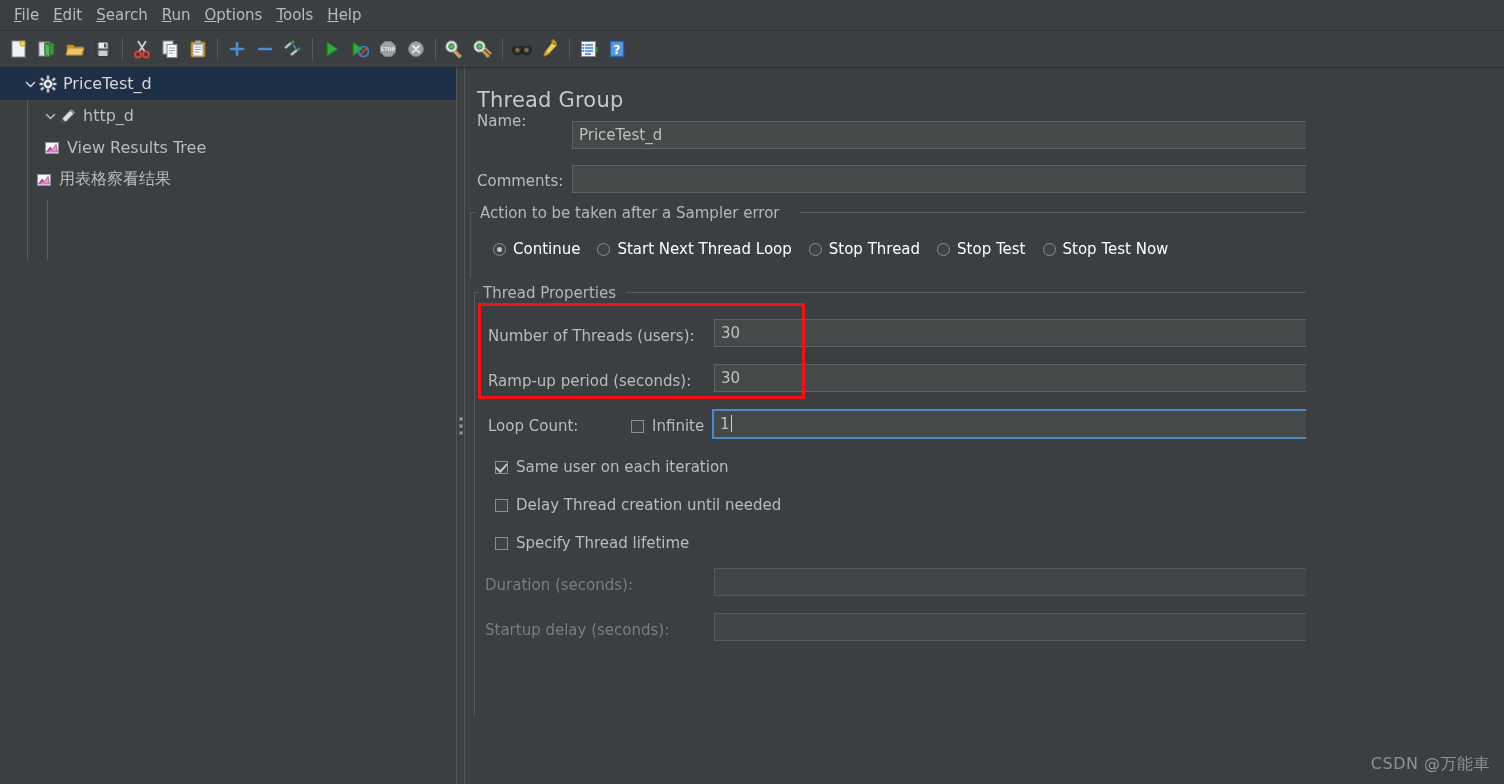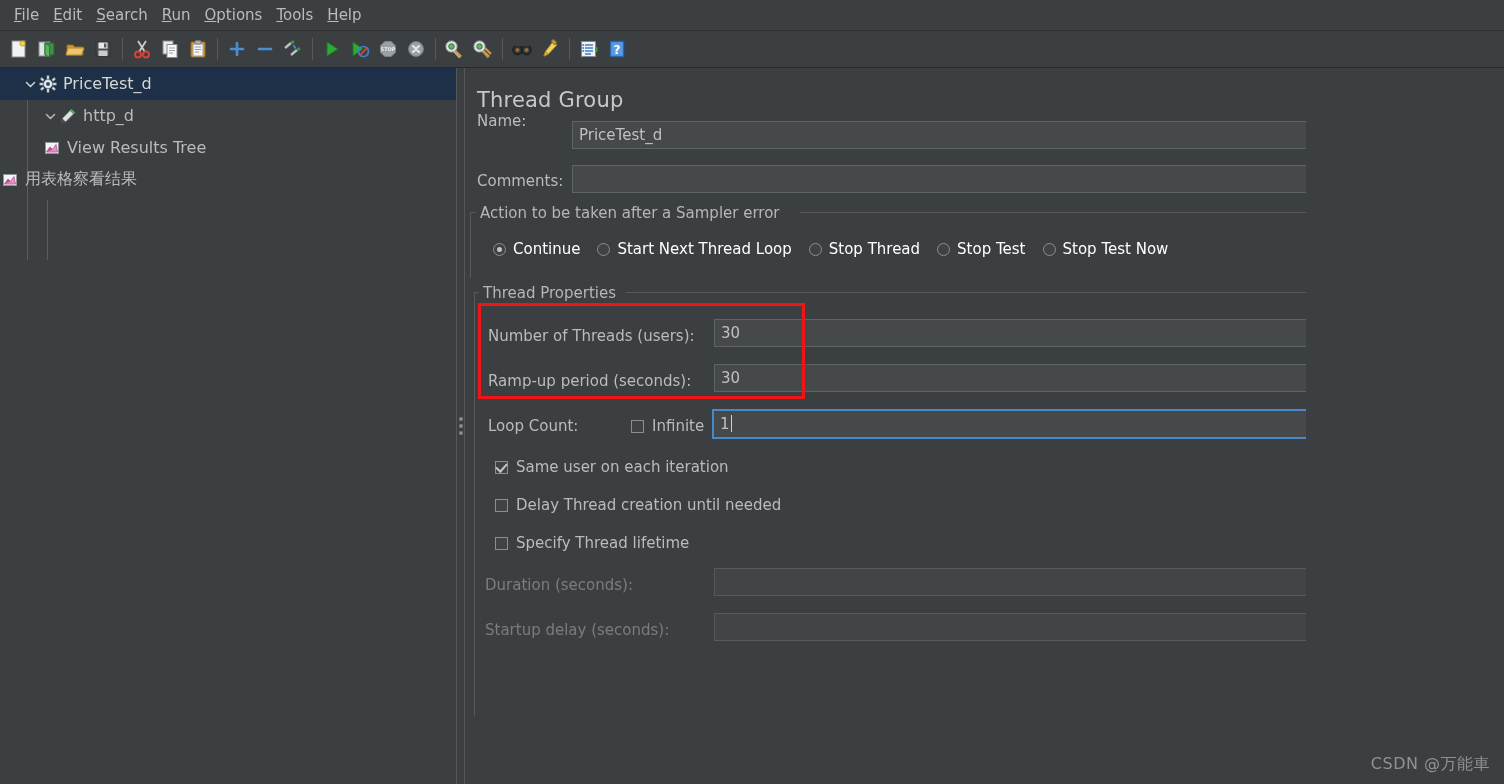--- a/index.html
+++ b/index.html
@@ -401,21 +401,21 @@
       <span class="ticon" style="margin-left:0;">
         <svg width="18" height="18" viewBox="0 0 18 18">
           <rect x="2.5" y="3.5" width="13" height="11" fill="#f2f4f5" stroke="#8f9497" stroke-width=".9"></rect>
           <path d="M3.5 13 L7 8 L9.5 10.5 L13 5.5 L14.5 13 Z" fill="#e491c6" stroke="#b8559a" stroke-width=".8"></path>
           <path d="M3.5 13 L7 8 L9.5 10.5 Z" fill="#c04a9a"></path>
         </svg>
       </span>
       <span class="tree-label">View Results Tree</span>
     </div>
 
-    <div class="tree-row" style="">
+    <div class="tree-row" style="margin-left:34px;">
       <span class="ticon" style="margin-left:0;">
         <svg width="18" height="18" viewBox="0 0 18 18">
           <rect x="2.5" y="3.5" width="13" height="11" fill="#f2f4f5" stroke="#8f9497" stroke-width=".9"></rect>
           <path d="M3.5 13 L7 8 L9.5 10.5 L13 5.5 L14.5 13 Z" fill="#e491c6" stroke="#b8559a" stroke-width=".8"></path>
           <path d="M3.5 13 L7 8 L9.5 10.5 Z" fill="#c04a9a"></path>
         </svg>
       </span>
       <span class="tree-label">用表格察看结果</span>
     </div>
   </div>

